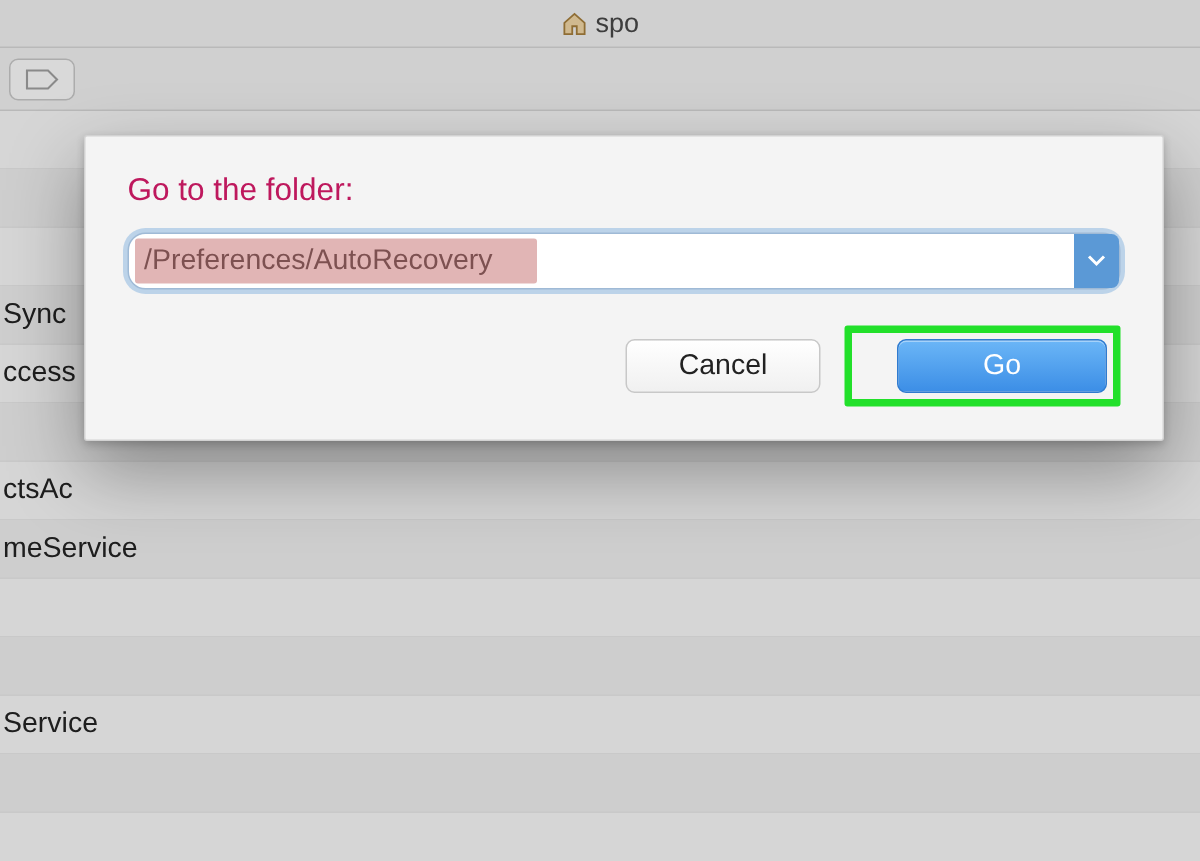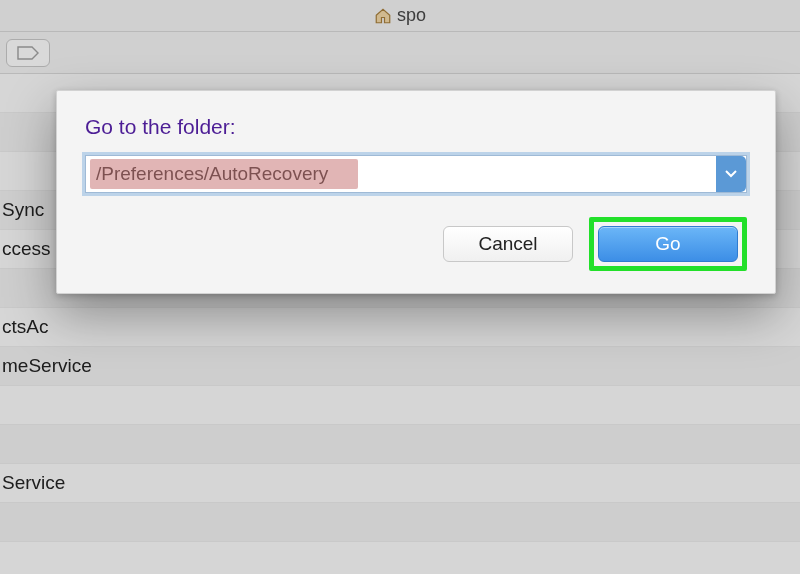--- a/index.html
+++ b/index.html
@@ -78,28 +78,28 @@
     top: 90px;
     width: 720px;
     background: #f4f4f4;
     border: 1px solid #d2d2d2;
     border-radius: 2px;
     box-shadow: 0 20px 50px rgba(0,0,0,0.35), 0 2px 6px rgba(0,0,0,0.2);
     padding: 24px 28px 22px 28px;
   }
   .dialog-title {
     font-size: 21px;
-    color: #4c1d95;
+    color: #be185d;
     margin-bottom: 16px;
   }
   .path-input-wrap {
     position: relative;
     height: 38px;
     border: 1px solid #9fbad6;
-    border-radius: 0;
+    border-radius: 12px;
     box-shadow: 0 0 0 3px rgba(120,170,220,0.45);
     background: #fff;
     display: flex;
     align-items: center;
   }
   .path-input {
     flex: 1;
     height: 100%;
     border: none;
     outline: none;
@@ -153,20 +153,21 @@
     border: 5px solid #22e02a;
     padding: 4px;
     border-radius: 2px;
   }
   .btn-primary {
     min-width: 140px;
     background: linear-gradient(#6bb6f7,#3c8ee6);
     border: 1px solid #2f7bd0;
     color: #fff;
     box-shadow: inset 0 1px 0 rgba(255,255,255,0.4);
+    margin-left: 26px;
   }
 </style>
 </head>
 <body>
 
 <div class="titlebar">
   <span class="home-icon">
     <svg viewBox="0 0 24 24" width="18" height="18" fill="none" stroke="#8a6a3a" stroke-width="1.6">
       <path d="M3 11 L12 3 L21 11 V21 H14 V14 H10 V21 H3 Z" fill="#e8cfa0" stroke="#a07a3a"></path>
     </svg>

